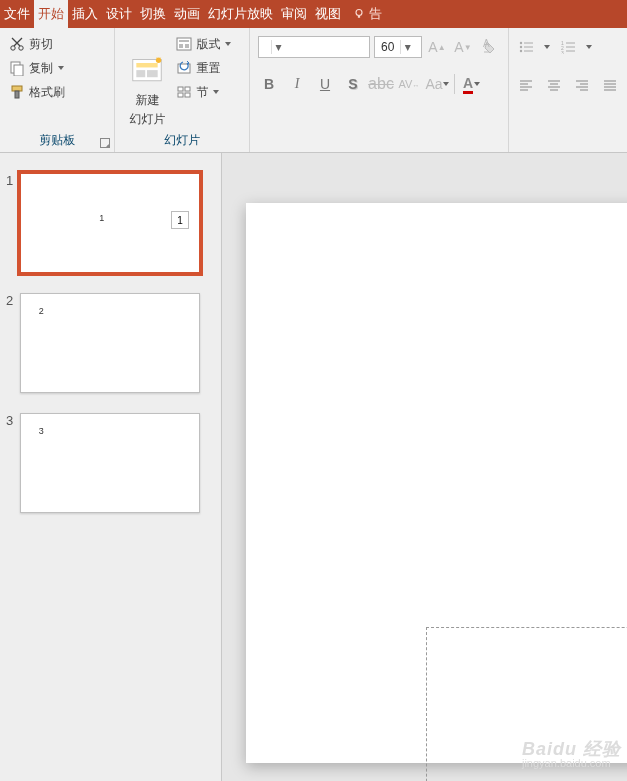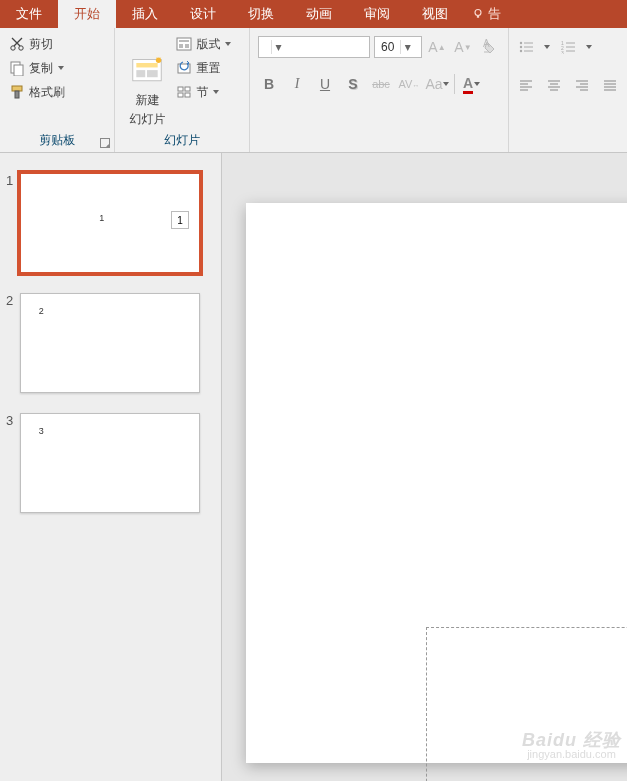--- a/index.html
+++ b/index.html
@@ -1,20 +1,20 @@
 <!DOCTYPE html>
 <html><head>
 <meta charset="utf-8">
 <style>
 * { margin: 0; padding: 0; box-sizing: border-box; font-family: "Microsoft YaHei", Arial, sans-serif; }
 body { width: 627px; height: 781px; background: #e6e6e6; overflow: hidden; position: relative; }
 
 
 .tabbar { height: 28px; background: #b7472a; display: flex; align-items: stretch; color: #fff; font-size: 13px; }
-.tab { padding: 0 16px; display: flex; align-items: center; cursor: pointer; white-space: nowrap; }
+.tab { padding: 0 4px; display: flex; align-items: center; cursor: pointer; white-space: nowrap; }
 .tab.active { background: #f1f1f1; color: #b7472a; }
 .tell-me { display: flex; align-items: center; padding-left: 8px; gap: 4px; color: #f9d9d0; }
 .bulb { width: 12px; height: 12px; }
 
 
 .ribbon { height: 125px; background: #f1f1f1; border-bottom: 1px solid #c6c6c6; display: flex; }
 .group { border-right: 1px solid #d6d6d6; display: flex; flex-direction: column; }
 .group-body { flex: 1; display: flex; padding: 4px 6px 0 6px; }
 .group-label { height: 22px; line-height: 20px; text-align: center; font-size: 12px; color: #0c4a6e; position: relative; }
 .launcher { position: absolute; right: 4px; bottom: 4px; width: 10px; height: 10px; border: 1px solid #888; }
@@ -50,35 +50,36 @@
 .num { width: 14px; font-size: 13px; color: #555; }
 .thumb { width: 180px; height: 100px; background: #fff; border: 1px solid #bfbfbf; position: relative; box-shadow: 0 1px 2px rgba(0,0,0,0.15); }
 .thumbrow.sel .thumb { outline: 3px solid #d35230; outline-offset: 0; border-color: #d35230; }
 .thumb .tlabel { position: absolute; top: 40%; left: 44%; font-size: 9px; color: #333; }
 .slidenr { position: absolute; right: 10px; top: 38%; width: 18px; height: 18px; border: 1px solid #bbb; font-size: 10px; display: flex; align-items: center; justify-content: center; background: #fff; }
 
 .canvas { flex: 1; background: #e6e6e6; position: relative; overflow: hidden; }
 .slide { position: absolute; left: 24px; top: 50px; width: 800px; height: 560px; background: #fff; box-shadow: 0 4px 14px rgba(0,0,0,0.25); }
 .placeholder { position: absolute; left: 180px; top: 424px; width: 600px; height: 180px; border: 1px dashed #999; }
 
-.watermark { position: absolute; right: 6px; bottom: 20px; color: #dcdcdc; font-size: 11px; text-align: center; line-height: 14px; pointer-events: none; }
+.watermark { position: absolute; right: 6px; bottom: 11px; color: #dcdcdc; font-size: 11px; text-align: left; line-height: 14px; pointer-events: none; }
 .watermark .big { font-size: 18px; font-weight: bold; font-style: italic; letter-spacing: 1px; }
 
 svg { display: block; }
 </style>
 </head>
 <body>
 
 <div class="tabbar">
   <div class="tab">文件</div>
   <div class="tab active">开始</div>
   <div class="tab">插入</div>
   <div class="tab">设计</div>
   <div class="tab">切换</div>
   <div class="tab">动画</div>
+  <div class="tab">幻灯片放映</div>
   <div class="tab">审阅</div>
   <div class="tab">视图</div>
   <div class="tell-me">
     <svg class="bulb" viewBox="0 0 16 16">
         <circle cx="8" cy="6" r="4" fill="none" stroke="#f9d9d0" stroke-width="1.5"></circle>
         <rect x="6.5" y="10" width="3" height="3" fill="#f9d9d0"></rect>
       </svg>
     <span>告</span>
   </div>
 </div>
@@ -187,21 +188,21 @@
               <path d="M3 13h5M6 3l7 7-4 4-5-5z" fill="#ddd" stroke="#bbb"></path>
               <text x="2" y="8" font-size="10" fill="#bbb">A</text>
             </svg>
         </div>
       </div>
       <div class="row2">
         <div class="ibtn" style="font-weight:bold">B</div>
         <div class="ibtn" style="font-style:italic;font-family:serif">I</div>
         <div class="ibtn" style="text-decoration:underline">U</div>
         <div class="ibtn" style="font-weight:bold;text-shadow:1px 1px #ccc">S</div>
-        <div class="ibtn dim" style="text-decoration:line-through;font-size:11px">abc</div>
+        <div class="ibtn dim" style="text-decoration:line-through;font-size:16px">abc</div>
         <div class="ibtn dim" style="font-size:11px">
           <span>AV</span>
             <span style="font-size:7px">↔</span>
         </div>
         <div class="ibtn dim" style="font-size:14px">
           <span>Aa</span>
             <span class="dd"></span>
         </div>
         <div style="width:1px;height:20px;background:#ccc"></div>
         <div class="ibtn">

